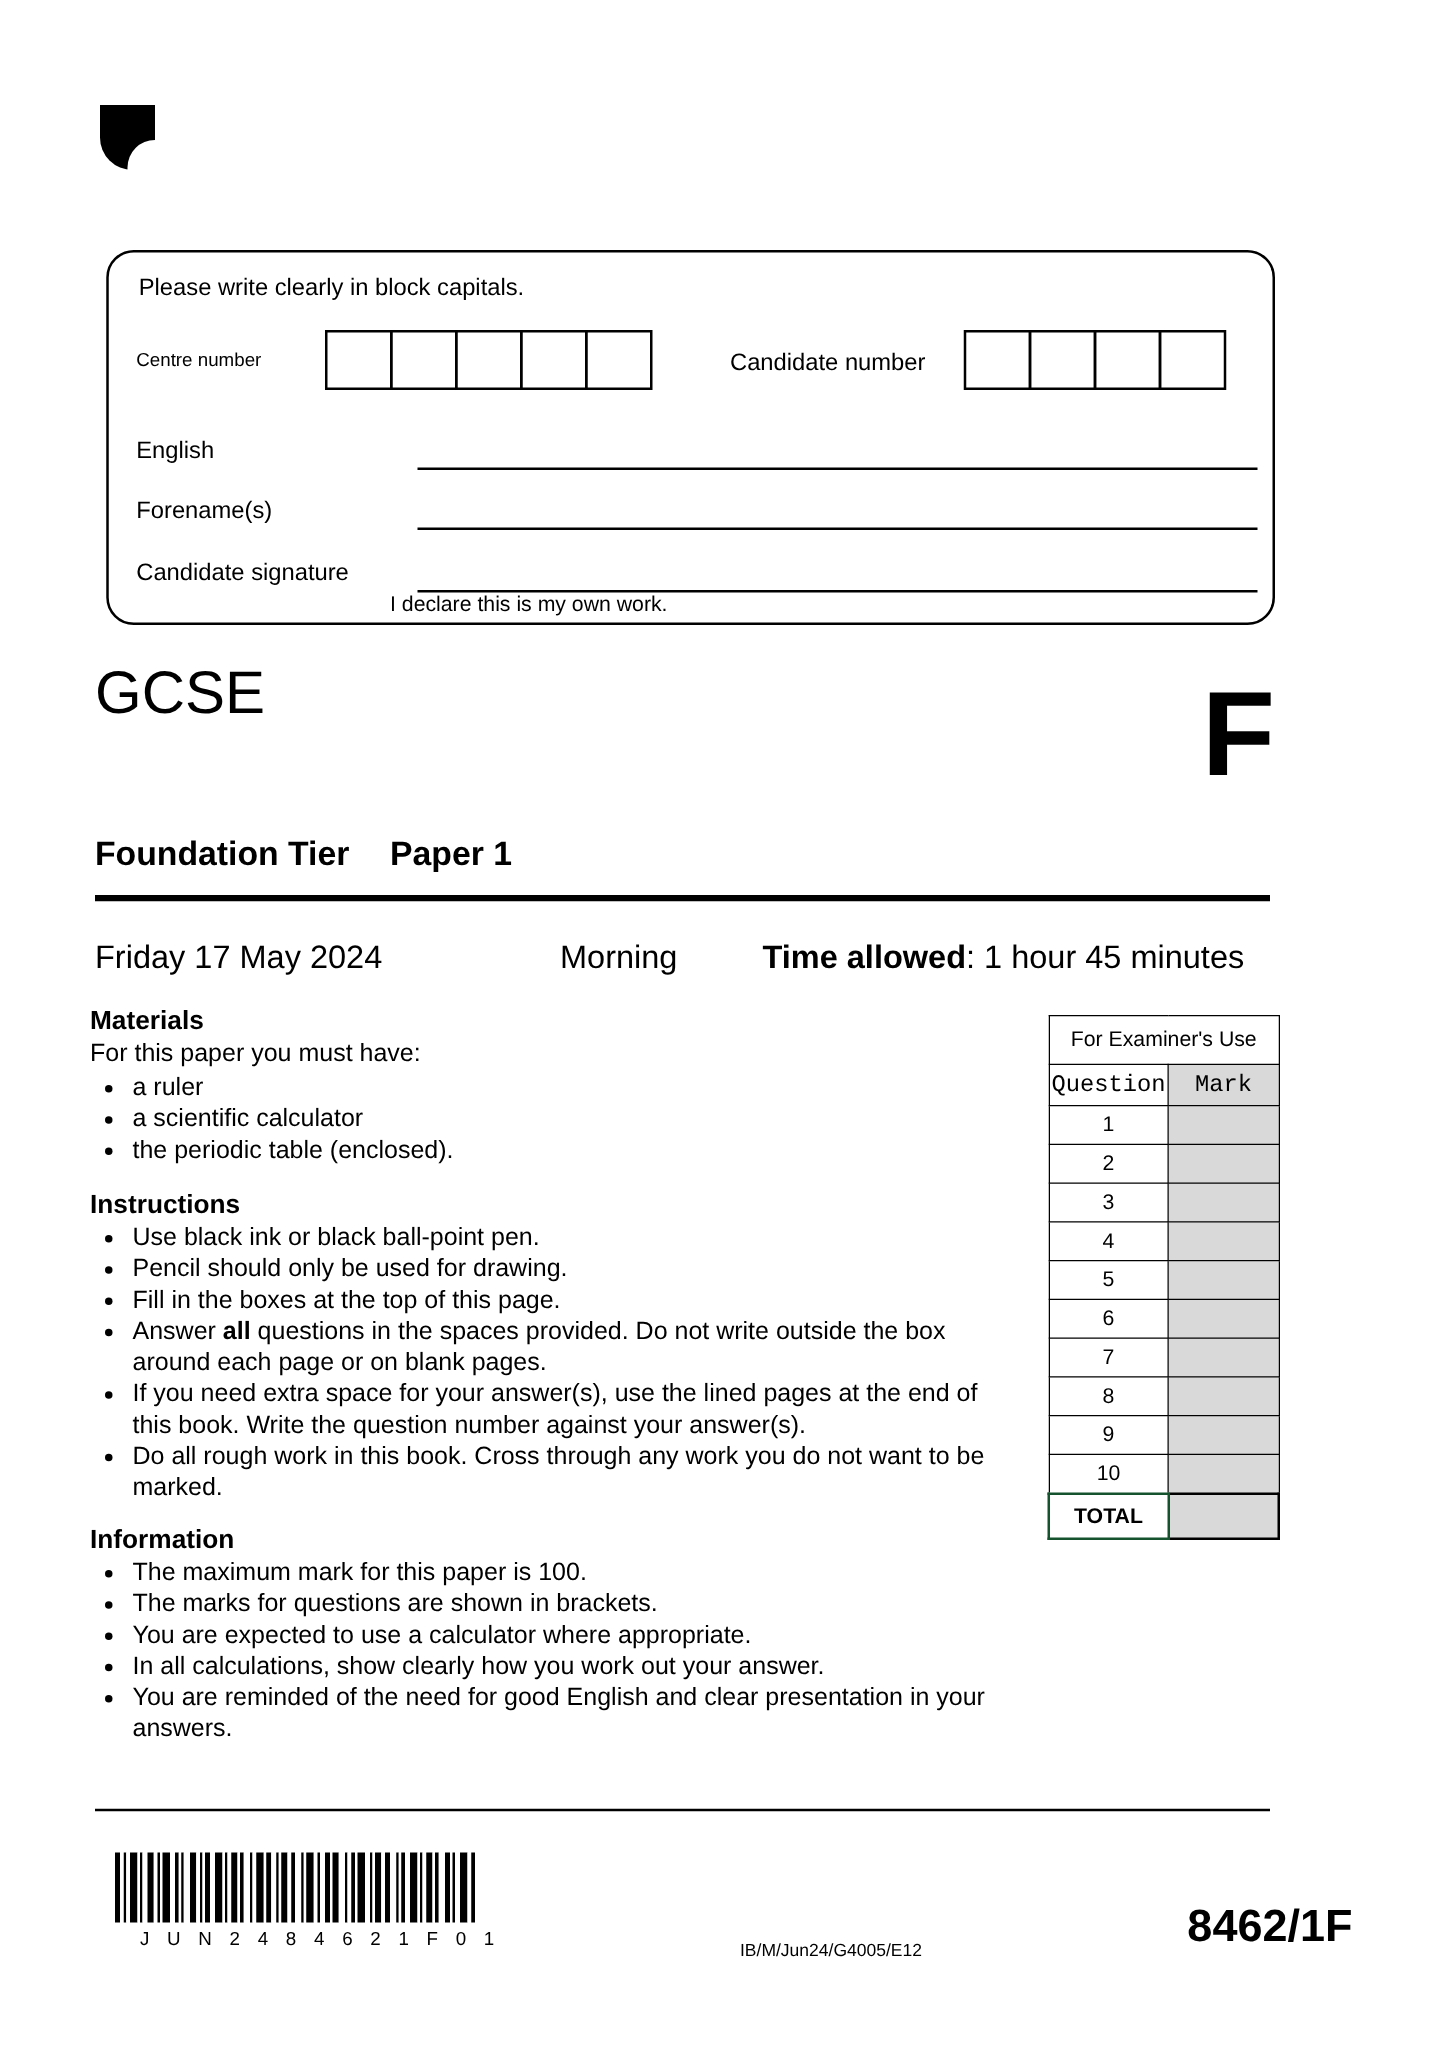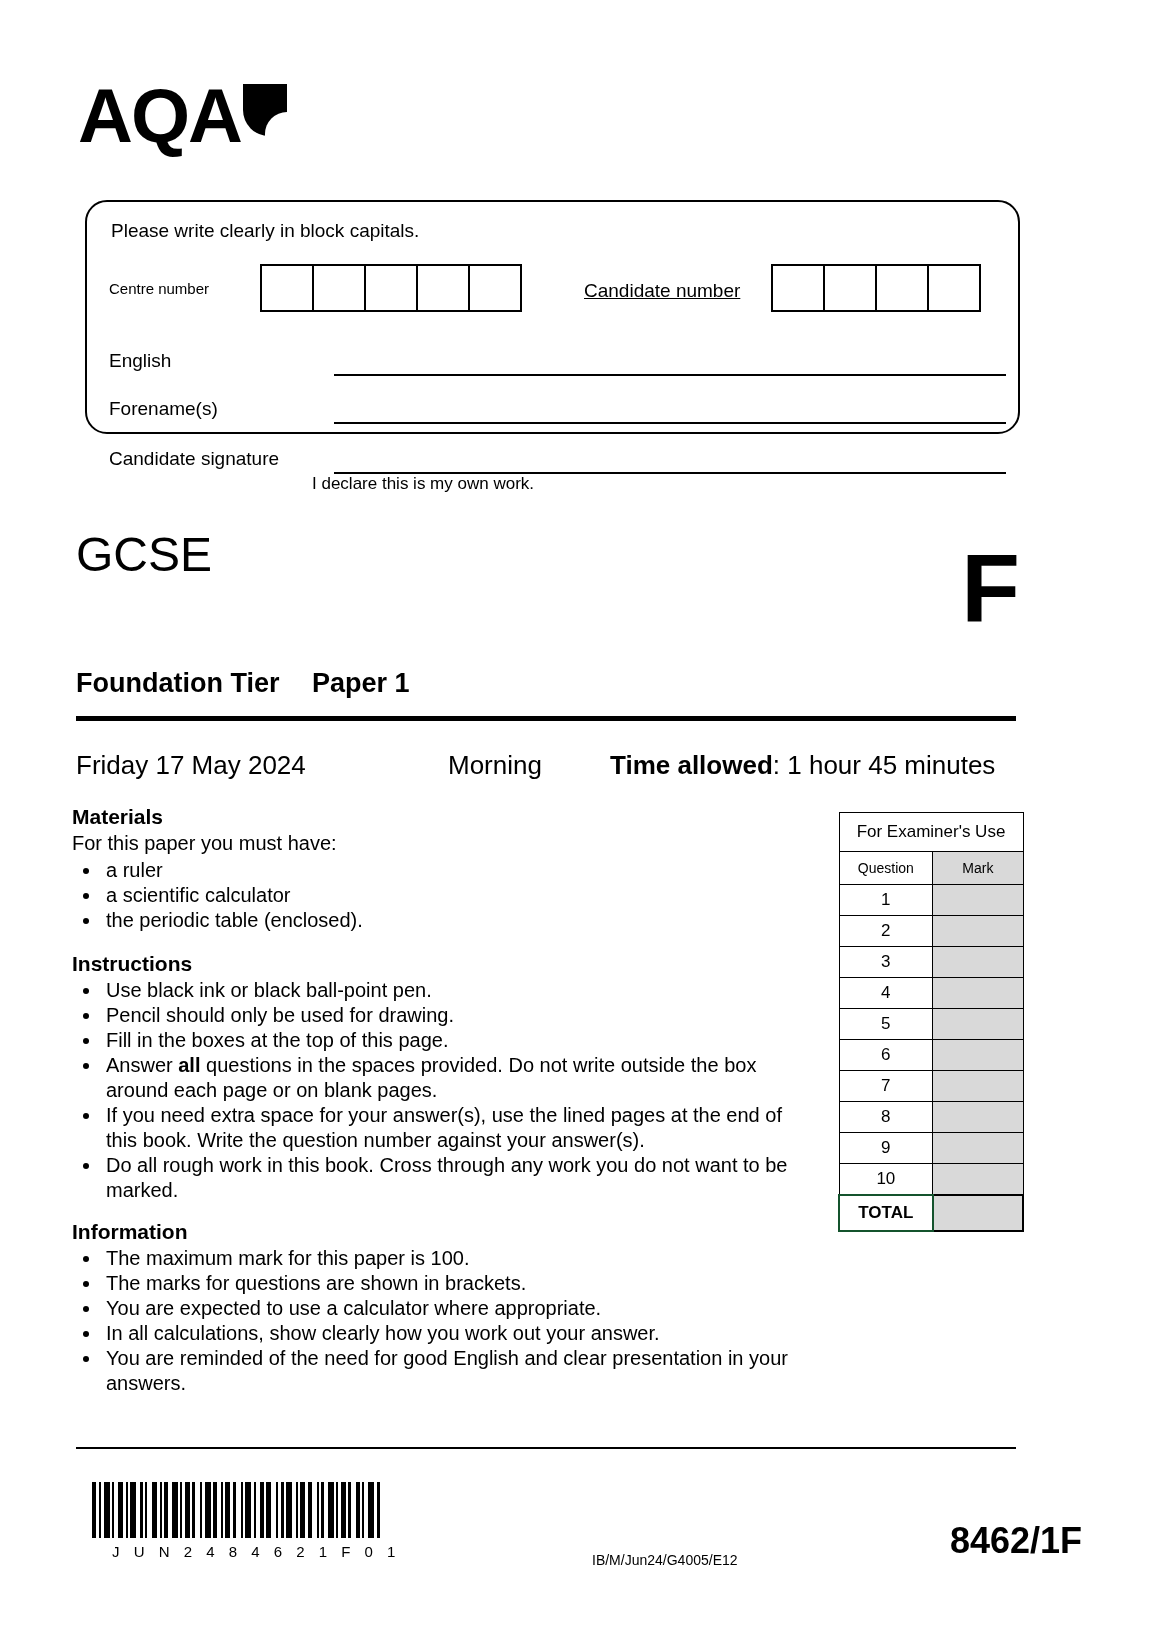--- a/index.html
+++ b/index.html
@@ -57,21 +57,21 @@
     background: #fff;
     border-radius: 22px 0 0 0;
   }
 
   
   .details-box {
     position: absolute;
     left: 85px;
     top: 200px;
     width: 935px;
-    height: 234px;
+    height: 300px;
     border: 2px solid #000;
     border-radius: 22px;
     box-sizing: border-box;
   }
   .details-note {
     position: absolute;
     left: 24px;
     top: 18px;
     font-size: 19px;
   }
@@ -79,21 +79,20 @@
     position: absolute;
     left: 22px;
     top: 78px;
     font-size: 15px;
   }
   .label-candidate {
     position: absolute;
     left: 497px;
     top: 78px;
     font-size: 19px;
-    text-decoration: underline;
   }
   .boxrow {
     position: absolute;
     display: flex;
   }
   .boxrow .cell {
     width: 54px;
     height: 48px;
     border: 2px solid #000;
     box-sizing: border-box;
@@ -239,21 +238,21 @@
   .ex-table .head-cell {
     height: 38px;
     font-size: 17px;
   }
   .ex-table .col-q { width: 94px; }
   .ex-table .col-m { width: 92px; background: #d9d9d9; }
   .ex-table .mark-cell { background: #d9d9d9; }
   .ex-table .total-row td { font-weight: bold; height: 34px; }
   .ex-table .total-row .col-q { border: 2px solid #14532d; }
   .ex-table .total-row .mark-cell { border: 2px solid #000; }
-  .ex-table .subhead td { font-size: 14px; height: 32px; }
+  .ex-table .subhead td { font-size: 19px; height: 32px; font-family: Liberation Mono, monospace; }
 
   
   .rule-thin {
     position: absolute;
     left: 76px;
     top: 1447px;
     width: 940px;
     height: 2px;
     background: #000;
   }
@@ -292,21 +291,20 @@
     font-size: 36px;
     font-weight: bold;
   }
 </style>
 </head>
 <body>
 
 <div class="page">
 
   <div class="logo">
-    <div class="logo-text">AQA</div>
     <div class="logo-leaf">
       <div class="leaf"></div>
       <div class="notch"></div>
     </div>
   </div>
 
   <div class="details-box">
     <div class="details-note">Please write clearly in block capitals.</div>
 
     <div class="label-centre">Centre number</div>

